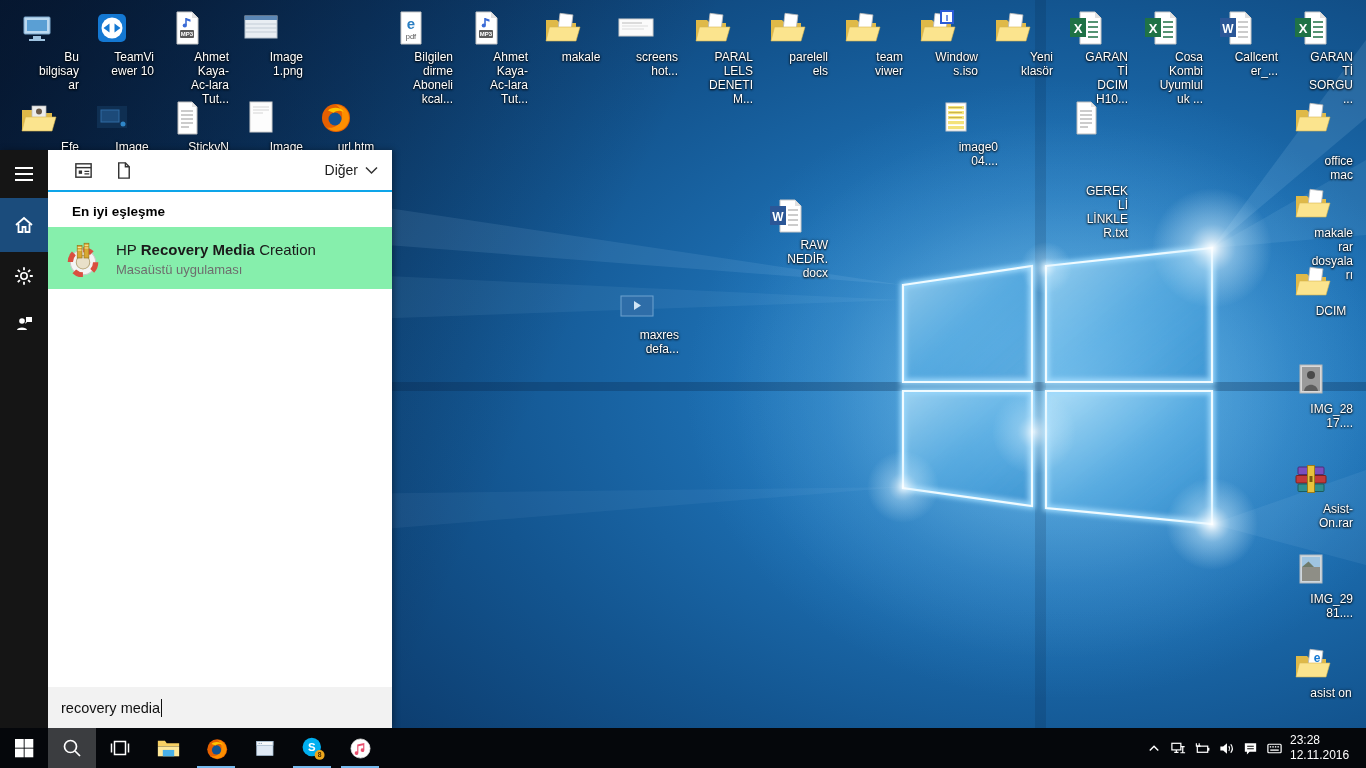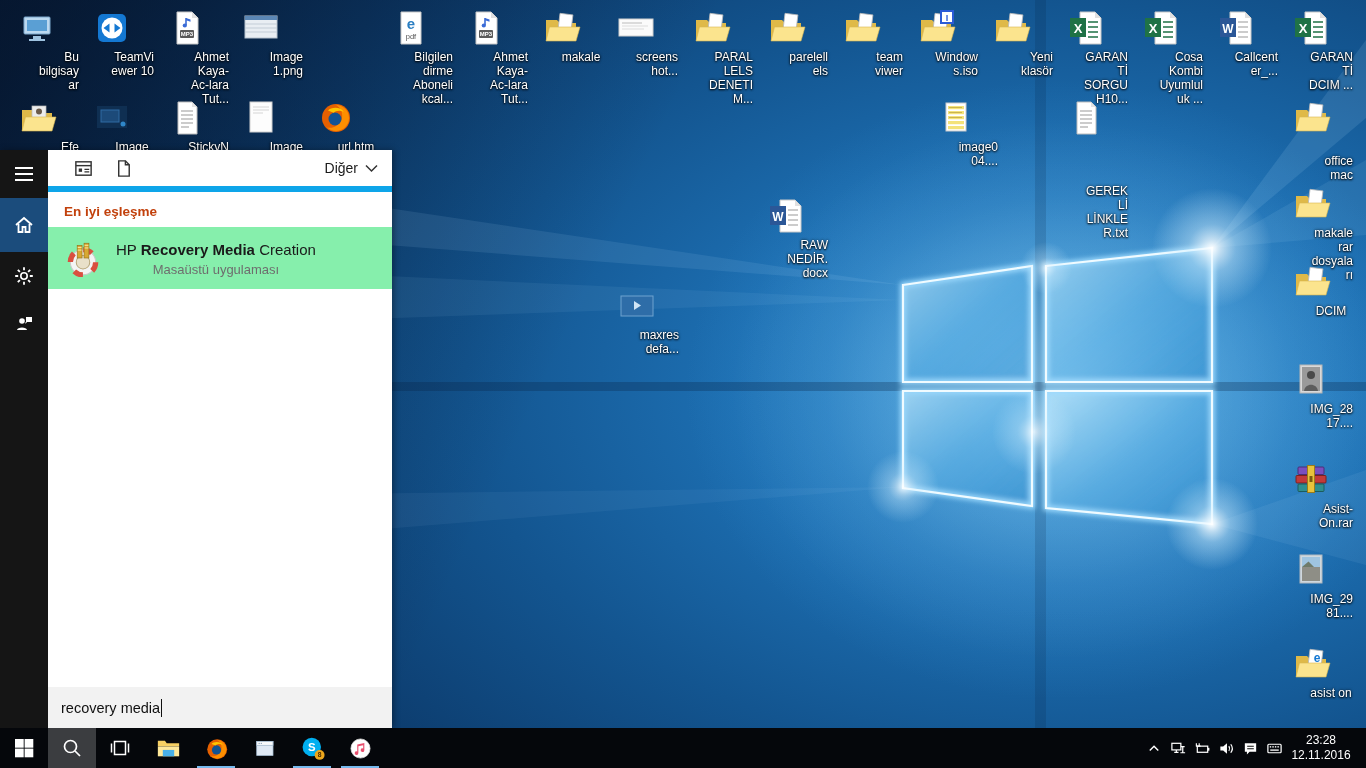--- a/index.html
+++ b/index.html
@@ -24,47 +24,47 @@
     max-width:84px;text-shadow:0 1px 2px #000,0 0 3px rgba(0,0,0,.85);word-wrap:break-word;padding-left:40px;}
 
   
   #panel{position:absolute;left:0;top:150px;width:392px;height:578px;display:flex;z-index:20;
     box-shadow:2px 0 6px rgba(0,0,0,.35);}
   .p-side{width:48px;background:#151515;display:flex;flex-direction:column;align-items:center;flex:0 0 48px;}
   .p-side .sbtn{width:48px;height:48px;display:flex;align-items:center;justify-content:center;cursor:pointer;}
   .p-side .sbtn.active{background:#1b4c7c;height:54px;}
   .p-side .sbtn svg{width:22px;height:22px;}
   .p-body{flex:1;background:#fff;position:relative;display:flex;flex-direction:column;}
-  .p-head{height:42px;display:flex;align-items:center;padding:0 14px 0 20px;border-bottom:6px solid #0ea5e9;}
+  .p-head{height:42px;display:flex;align-items:center;padding:0 14px 0 20px;border-bottom:2px solid #0ea5e9;}
   .p-head .fbtn{width:30px;height:30px;display:flex;align-items:center;justify-content:center;cursor:pointer;margin-right:10px;}
   .p-head .fbtn svg{width:21px;height:21px;}
   .more{margin-left:auto;display:flex;align-items:center;gap:7px;font-size:14px;color:#1a1a1a;cursor:pointer;}
   .more svg{width:13px;height:9px;}
-  .sect{padding:12px 0 8px 16px;font-size:13.5px;font-weight:bold;color:#c2410c;}
+  .sect{padding:12px 0 8px 24px;font-size:13.5px;font-weight:bold;color:#000000;}
   .result{height:62px;background:#86efac;display:flex;align-items:center;padding:0 12px 0 16px;cursor:pointer;}
   .result .ric{width:38px;height:38px;margin-right:14px;flex:0 0 38px;}
   .result .ric svg{width:38px;height:38px;}
   .rtitle{font-size:15px;color:#1a1a1a;line-height:20px;}
   .rtitle b{font-weight:bold;}
-  .rsub{font-size:13px;color:#6e6e6e;margin-top:2px;text-align:center;}
+  .rsub{font-size:13px;color:#6e6e6e;margin-top:2px;}
   .p-search{position:absolute;left:0;right:0;bottom:0;height:41px;background:#f2f2f2;display:flex;align-items:center;
     padding-left:13px;font-size:14.5px;color:#111;cursor:text;}
   .caret{display:inline-block;width:1px;height:18px;background:#111;margin-left:1px;vertical-align:middle;}
 
   
   #taskbar{position:absolute;left:0;bottom:0;width:1366px;height:40px;background:#05070b;display:flex;align-items:stretch;z-index:30;}
   .tbtn{width:48px;height:40px;display:flex;align-items:center;justify-content:center;position:relative;cursor:pointer;}
   .tbtn.active{background:rgba(255,255,255,.22);}
   .tbtn svg{width:22px;height:22px;}
   .tbtn.app svg{width:27px;height:27px;}
   .runline{position:absolute;left:5px;right:5px;bottom:0;height:2px;background:#76b9ed;}
   #tray{margin-left:auto;display:flex;align-items:center;padding-right:6px;}
   .trbtn{width:24px;height:40px;display:flex;align-items:center;justify-content:center;cursor:pointer;}
   .trbtn svg{width:17px;height:17px;}
-  .clock{width:74px;text-align:center;color:#fff;font-size:12px;line-height:15px;padding:0 8px 0 4px;cursor:default;}
+  .clock{width:74px;text-align:left;color:#fff;font-size:12px;line-height:15px;padding:0 8px 0 4px;cursor:default;}
 </style>
 </head>
 <body>
 
 <div id="screen">
 
   <div class="wallpaper"></div>
 
   <svg class="logo-svg" viewBox="0 0 1366 768">
     <defs>
@@ -261,21 +261,21 @@
           <svg viewBox="0 0 40 40">
             <path d="M14 4h15l6 6v26H14z" fill="#fff" stroke="#c8c8c8"></path>
             <path d="M29 4l6 6h-6z" fill="#e0e0e0"></path>
             <g stroke="#1f7246" stroke-width="1.4">
               <path d="M22 14h10M22 19h10M22 24h10M22 29h10"></path>
             </g>
             <rect x="4" y="10" width="16" height="19" fill="#1f7246"></rect>
             <text x="12" y="24.5" font-size="13" fill="#fff" text-anchor="middle" font-weight="bold">X</text>
           </svg>
         </div>
-        <div class="lbl">GARANTİ SORGU H10...</div>
+        <div class="lbl">GARANTİ DCIM H10...</div>
       </div>
       <div class="dicon" style="left: 1116px; top: 8px;">
         <div class="ic">
           <svg viewBox="0 0 40 40">
             <path d="M14 4h15l6 6v26H14z" fill="#fff" stroke="#c8c8c8"></path>
             <path d="M29 4l6 6h-6z" fill="#e0e0e0"></path>
             <g stroke="#1f7246" stroke-width="1.4">
               <path d="M22 14h10M22 19h10M22 24h10M22 29h10"></path>
             </g>
             <rect x="4" y="10" width="16" height="19" fill="#1f7246"></rect>
@@ -303,21 +303,21 @@
           <svg viewBox="0 0 40 40">
             <path d="M14 4h15l6 6v26H14z" fill="#fff" stroke="#c8c8c8"></path>
             <path d="M29 4l6 6h-6z" fill="#e0e0e0"></path>
             <g stroke="#1f7246" stroke-width="1.4">
               <path d="M22 14h10M22 19h10M22 24h10M22 29h10"></path>
             </g>
             <rect x="4" y="10" width="16" height="19" fill="#1f7246"></rect>
             <text x="12" y="24.5" font-size="13" fill="#fff" text-anchor="middle" font-weight="bold">X</text>
           </svg>
         </div>
-        <div class="lbl">GARANTİ DCIM ...</div>
+        <div class="lbl">GARANTİ SORGU ...</div>
       </div>
       <div class="dicon" style="left: -8px; top: 98px;">
         <div class="ic">
           <svg viewBox="0 0 40 40">
             <path d="M5 12h11l3 3h16v18H5z" fill="#dfb948"></path>
             <rect x="15" y="8" width="14" height="16" fill="#ececec" stroke="#bbb" stroke-width=".7"></rect>
             <circle cx="22" cy="13.5" r="3" fill="#6b5b4a"></circle>
             <path d="M17 24c0-4.5 10-4.5 10 0z" fill="#3f7a4f"></path>
             <path d="M5 33l3.5-14H39l-4 14z" fill="#fbe48e" stroke="#d8b752" stroke-width=".6"></path>
           </svg>

